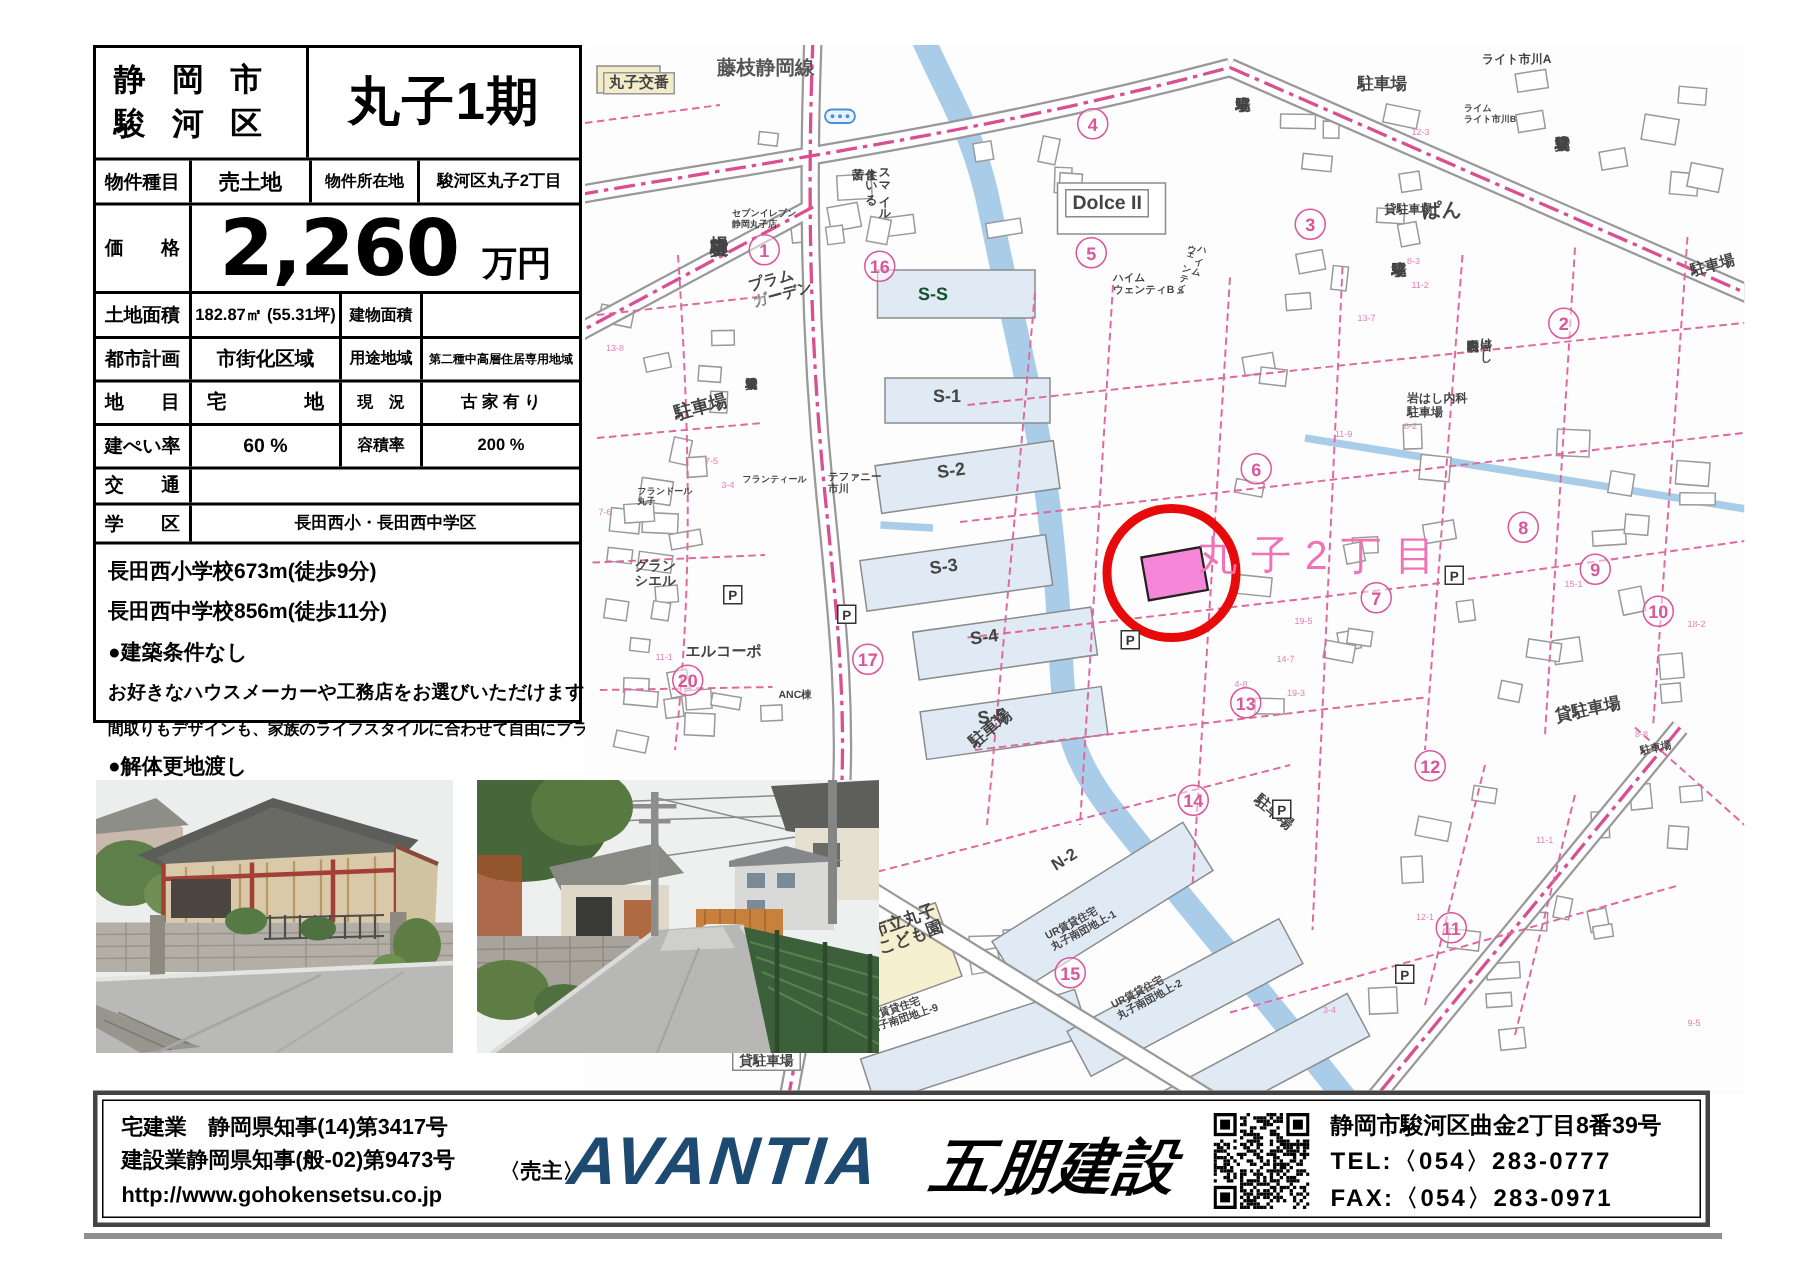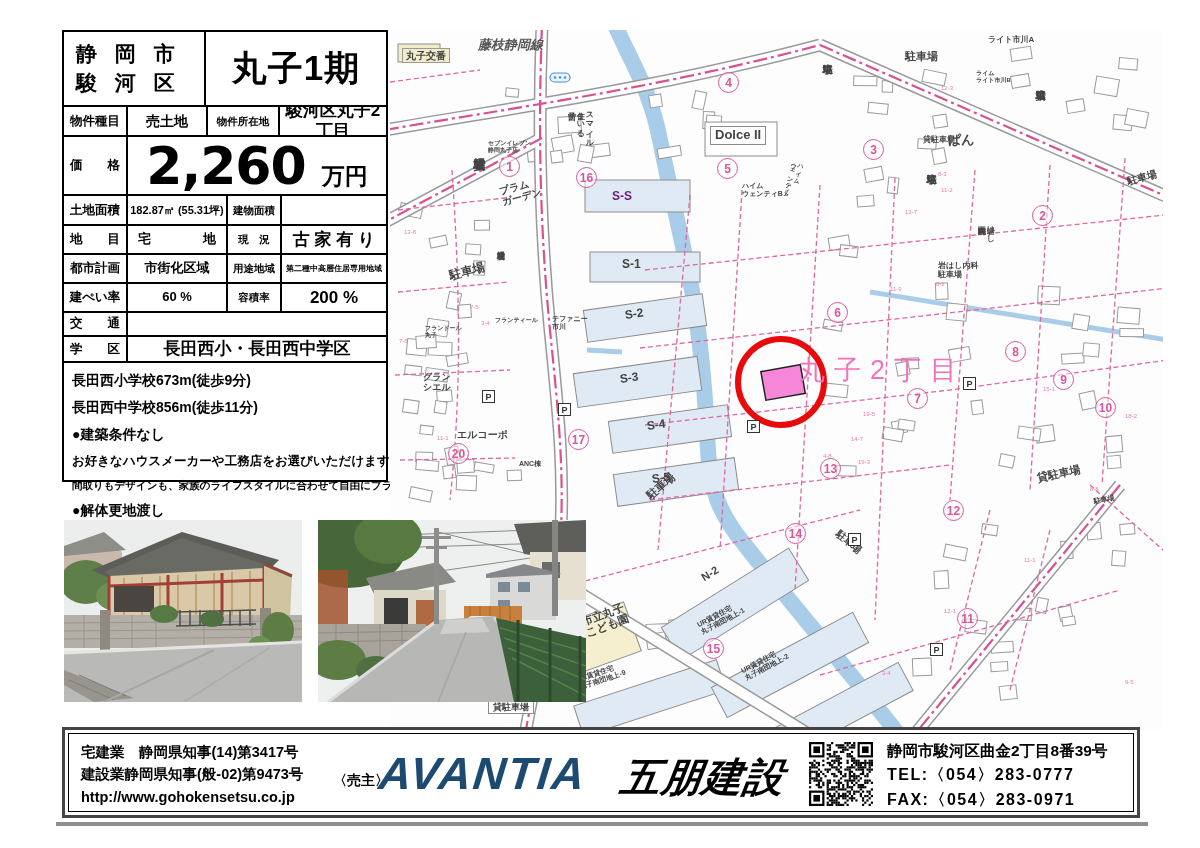--- a/index.html
+++ b/index.html
@@ -20,21 +20,21 @@
   .row-sm{height:28px;}
   .row-price{height:57px;}
   .price-val{flex:1;display:flex;align-items:baseline;justify-content:center;gap:16px;border-right:none;}
   .price-num{font-size:52px;font-weight:bold;letter-spacing:-1px;font-family:"DejaVu Sans","Liberation Sans",sans-serif;}
   .price-unit{font-size:23px;font-weight:bold;}
   .w64{width:64px;font-size:12.5px;}
   .w80{width:80px;font-size:14px;}
   .w72{width:72px;font-size:10.5px;}
   .w100{width:100px;font-size:13px;}
   .w54{width:54px;font-size:10.5px;}
-  .fx{flex:1;font-size:17px;}
+  .fx{flex:1;font-size:11px;}
   .fs11{font-size:11px;}
   .fs8{font-size:8px;}
   .fs10{font-size:10.5px;}
   .row-27{height:27px;}
   .row-22{height:22px;font-family:Liberation Mono, monospace;}
   .row-24{height:24px;}
   .notes{flex:1;padding:9px 8px 4px 8px;border-bottom:none;display:block;}
   .note-line{font-weight:bold;margin-bottom:9px;white-space:nowrap;}
   
   .map{position:absolute;left:390px;top:30px;width:773px;height:700px;overflow:hidden;background:#fdfdfd;}
@@ -96,30 +96,30 @@
         <span class="price-unit">万円</span>
       </div>
     </div>
     <div class="prow row-sm">
       <div class="c w64">土地面積</div>
       <div class="c w100 fs11">182.87㎡ (55.31坪)</div>
       <div class="c w54">建物面積</div>
       <div class="c fx last"></div>
     </div>
     <div class="prow row-27">
+      <div class="c w64">都市計画</div>
+      <div class="c w100">市街化区域</div>
+      <div class="c w54">用途地域</div>
+      <div class="c fx fs8 last">第二種中高層住居専用地域</div>
+    </div>
+    <div class="prow row-27">
       <div class="c w64">地　　目</div>
       <div class="c w100">宅　　　　地</div>
       <div class="c w54">現　況</div>
       <div class="c fx last">古 家 有 り</div>
-    </div>
-    <div class="prow row-27">
-      <div class="c w64">都市計画</div>
-      <div class="c w100">市街化区域</div>
-      <div class="c w54">用途地域</div>
-      <div class="c fx fs8 last">第二種中高層住居専用地域</div>
     </div>
     <div class="prow row-27">
       <div class="c w64">建ぺい率</div>
       <div class="c w100">60 %</div>
       <div class="c w54">容積率</div>
       <div class="c fx last">200 %</div>
     </div>
     <div class="prow row-22">
       <div class="c w64">交　　通</div>
     </div>
@@ -347,21 +347,21 @@
           <text x="91" y="295" font-size="6" fill="#e583b4">3-4</text>
           <text x="433" y="428" font-size="6" fill="#e583b4">4-8</text>
           <text x="473" y="386" font-size="6" fill="#e583b4">19-5</text>
           <text x="735" y="654" font-size="6" fill="#e583b4">9-5</text>
           <text x="548" y="146" font-size="6" fill="#e583b4">8-3</text>
           <text x="14" y="204" font-size="6" fill="#e583b4">13-8</text>
           <text x="546" y="256" font-size="6" fill="#e583b4">8-2</text>
         </g>
     </svg>
     <div id="map-labels">
-        <span class="map-label" style="left: 88px; top: 8px; font-size: 13px; color: rgb(85, 85, 85); font-style: italic;">藤枝静岡線</span>
+        <span class="map-label" style="left: 88px; top: 8px; font-size: 13px; color: rgb(85, 85, 85);">藤枝静岡線</span>
         <span class="map-label bgb" style="left: 12px; top: 18px; font-size: 10px; color: rgb(68, 68, 68);">丸子交番</span>
         <span class="map-label vert" style="left: 82px; top: 118px; font-size: 12px; color: rgb(68, 68, 68);">貸駐車場</span>
         <span class="map-label vert" style="left: 105px; top: 215px; font-size: 8px; color: rgb(68, 68, 68);">貸駐車場</span>
         <span class="map-label" style="left: 58px; top: 240px; font-size: 12px; color: rgb(68, 68, 68); transform: rotate(-15deg); transform-origin: left top;">駐車場</span>
         <span class="map-label" style="left: 108px; top: 156px; font-size: 10px; color: rgb(68, 68, 68); transform: rotate(-15deg); transform-origin: left top;">プラム
 ガーデン</span>
         <span class="map-label" style="left: 98px; top: 110px; font-size: 6px; color: rgb(68, 68, 68);">セブンイレブン
 静岡丸子店</span>
         <span class="map-label vert" style="left: 176px; top: 76px; font-size: 8px; color: rgb(68, 68, 68);">スマイル
 住まいる
@@ -378,21 +378,21 @@
         <span class="map-label" style="left: 515px; top: 20px; font-size: 11px; color: rgb(68, 68, 68);">駐車場</span>
         <span class="map-label vert" style="left: 432px; top: 26px; font-size: 10px; color: rgb(68, 68, 68);">駐車場</span>
         <span class="map-label vert" style="left: 645px; top: 52px; font-size: 10px; color: rgb(68, 68, 68);">貸駐車場</span>
         <span class="map-label" style="left: 533px; top: 106px; font-size: 8px; color: rgb(68, 68, 68);">貸駐車場</span>
         <span class="map-label vert" style="left: 536px; top: 136px; font-size: 10px; color: rgb(68, 68, 68);">駐車場</span>
         <span class="map-label" style="left: 736px; top: 146px; font-size: 10px; color: rgb(68, 68, 68); transform: rotate(-15deg); transform-origin: left top;">駐車場</span>
         <span class="map-label vert" style="left: 586px; top: 190px; font-size: 8px; color: rgb(68, 68, 68);">岩はし
 内科医院</span>
         <span class="map-label" style="left: 548px; top: 232px; font-size: 8px; color: rgb(68, 68, 68);">岩はし内科
 駐車場</span>
-        <span class="map-label" style="left: 222px; top: 160px; font-size: 12px; color: #701a75;">S-S</span>
+        <span class="map-label" style="left: 222px; top: 160px; font-size: 12px; color: #14532d;">S-S</span>
         <span class="map-label" style="left: 232px; top: 228px; font-size: 12px; color: rgb(68, 68, 68);">S-1</span>
         <span class="map-label" style="left: 234px; top: 279px; font-size: 12px; color: rgb(68, 68, 68); transform: rotate(-8deg); transform-origin: left top;">S-2</span>
         <span class="map-label" style="left: 229px; top: 343px; font-size: 12px; color: rgb(68, 68, 68); transform: rotate(-8deg); transform-origin: left top;">S-3</span>
         <span class="map-label" style="left: 256px; top: 390px; font-size: 12px; color: rgb(68, 68, 68); transform: rotate(-8deg); transform-origin: left top;">S-4</span>
         <span class="map-label" style="left: 261px; top: 443px; font-size: 12px; color: rgb(68, 68, 68); transform: rotate(-8deg); transform-origin: left top;">S-5</span>
         <span class="map-label" style="left: 162px; top: 285px; font-size: 7px; color: rgb(68, 68, 68);">テファニー
 市川</span>
         <span class="map-label" style="left: 105px; top: 287px; font-size: 6px; color: rgb(68, 68, 68);">フランティール</span>
         <span class="map-label" style="left: 35px; top: 295px; font-size: 6px; color: rgb(68, 68, 68);">フランドール
 丸子</span>

